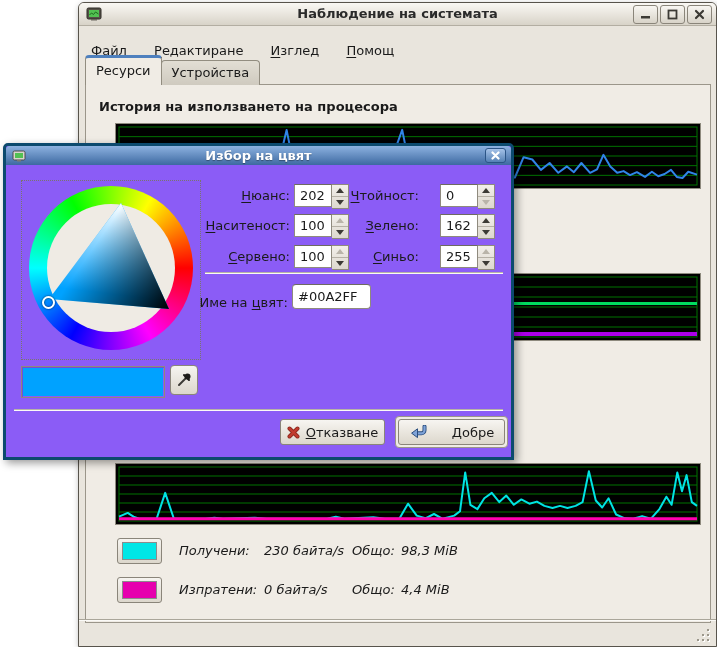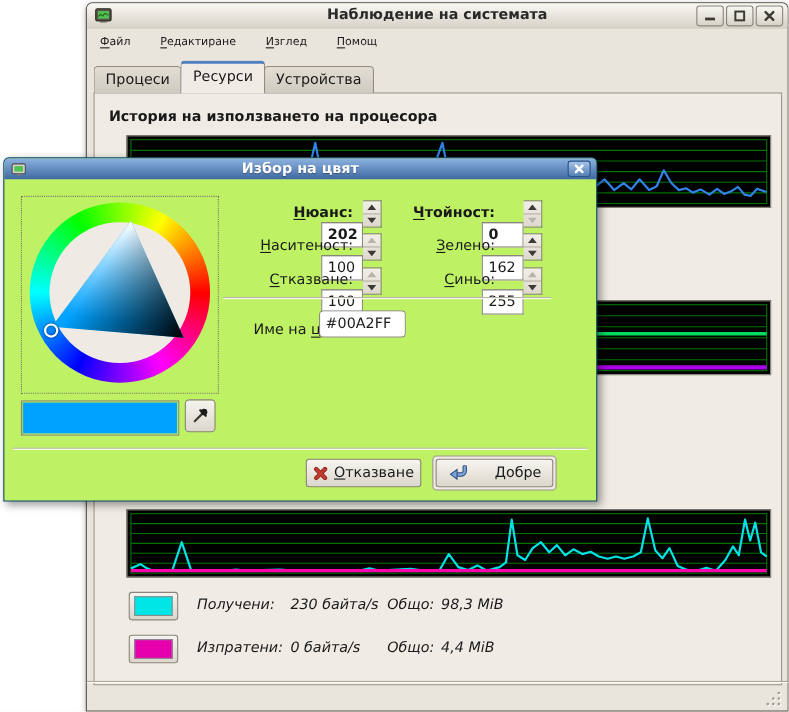--- a/index.html
+++ b/index.html
@@ -11,21 +11,21 @@
     border-radius:6px 6px 0 0;background:#e9e5dd;box-shadow:1px 2px 6px rgba(0,0,0,.3);}
   .titlebar{left:0;top:0;right:0;height:22px;border-radius:5px 5px 0 0;
     background:linear-gradient(#faf8f4,#d8d3c8);border-bottom:1px solid #b3aea2;}
   .titlebar .title{left:0;right:0;top:0;height:22px;line-height:22px;text-align:center;
     font-weight:bold;font-size:13px;color:#2a2a2a;}
   .win-icon{left:7px;top:3px;width:16px;height:16px;}
   .controls{right:4px;top:2px;display:flex;gap:2px;}
   .ctrl-btn{width:25px;height:19px;border:1px solid #8a857a;border-radius:3px;
     background:linear-gradient(#f8f6f2,#d8d3c8);display:flex;align-items:center;justify-content:center;padding:0;}
   .menubar{left:0;top:23px;right:0;height:26px;padding-left:10px;}
-  .menu-item{display:inline-block;line-height:26px;font-size:10px;margin-right:18px;padding:0 2px;}
+  .menu-item{display:inline-block;line-height:26px;font-size:13px;margin-right:18px;padding:12px 2px;}
   .menu-item u, .lbl u{text-decoration:underline;text-underline-offset:2px;}
   .tabbar{left:6px;top:52px;height:30px;display:flex;align-items:flex-end;z-index:3;}
   .tab{height:24px;line-height:24px;padding:0 10px;font-size:13px;
     background:linear-gradient(#e2ded4,#cfcabf);border:1px solid #928d80;border-bottom:none;
     border-radius:4px 4px 0 0;margin-right:-1px;}
   .tab.active{height:27px;line-height:26px;background:#f0ece5;border-top:3px solid #4e80be;
     position:relative;z-index:4;}
   .page{left:6px;top:81px;width:624px;height:537px;border:1px solid #9b968a;background:#f0ece5;}
   .section-title{left:13px;top:14px;font-size:13px;font-weight:bold;}
   .chart{background:#000;border:1px solid #8e8a7e;}
@@ -41,22 +41,22 @@
   .legend-swatch{width:33px;height:16px;border:1px solid #8c8c8c;}
   .legend-row-1{top:453px;} .legend-row-2{top:492px;}
   .legend-btn-pos{left:31px;}
   .leg-label{left:93px;} .leg-rate{left:178px;} .leg-total-label{left:266px;} .leg-total{left:315px;}
   .leg-text{font-size:13px;top:5px;height:16px;}
   .legend-row{height:26px;left:0;right:0;font-style:italic;}
   .status-sep{left:0;right:0;top:616px;height:0;border-top:1px solid #aaa69a;border-bottom:1px solid #fbfaf7;}
   .grip{right:5px;bottom:3px;width:14px;height:14px;}
   .grip i{position:absolute;width:2px;height:2px;background:#9c978b;box-shadow:1px 1px 0 #fff;}
   
-  .dialog{left:3px;top:143px;width:505px;height:311px;border:1px solid #0c4a6e;border-radius:5px 5px 0 0;
-    background:#bef264;box-shadow:3px 3px 8px rgba(0,0,0,.4);z-index:10;padding-left:33px;}
+  .dialog{left:3px;top:143px;width:505px;height:311px;border:3px solid #0c4a6e;border-radius:5px 5px 0 0;
+    background:#8b5cf6;box-shadow:3px 3px 8px rgba(0,0,0,.4);z-index:10;}
   .dialog-titlebar{left:0;top:0;right:0;height:19px;border-radius:4px 4px 0 0;
     background:linear-gradient(#8db2e0 0%,#6b9ad4 50%,#4a76ad 52%,#416fa4 100%);
     background:linear-gradient(#8db2e0,#3d69a1);}
   .dialog-titlebar .title{left:0;right:0;top:0;height:19px;line-height:19px;text-align:center;
     font-weight:bold;font-size:13px;color:#fff;text-shadow:0 1px 1px rgba(0,0,0,.35);}
   .dlg-icon{left:6px;top:2px;width:14px;height:14px;}
   .dlg-close{right:5px;top:2px;width:21px;height:15px;border:1px solid #2c5587;border-radius:3px;
     background:linear-gradient(#a5c2e8,#5581b5);display:flex;align-items:center;justify-content:center;padding:0;}
   .dialog-body{left:0;top:19px;right:0;bottom:0;}
   .wheel-box{left:15px;top:15px;width:178px;height:178px;border:1px dotted #7a766c;}
@@ -68,24 +68,24 @@
     border-radius:50%;background:#efebe4;}
   .hue-marker{position:absolute;left:20px;top:115px;width:9px;height:9px;border:2px solid #fff;
     border-radius:50%;box-shadow:0 0 2px rgba(0,0,0,.8), inset 0 0 2px rgba(0,0,0,.8);}
   .swatch-frame{left:15px;top:201px;width:142px;height:30px;border:1px solid #8f897b;
     box-shadow:inset 1px 1px 0 rgba(0,0,0,.15);}
   .swatch-fill{position:absolute;left:1px;top:1px;right:1px;bottom:1px;}
   .picker-btn{left:164px;top:200px;width:28px;height:30px;border:1px solid #8a857a;border-radius:4px;
     background:linear-gradient(#f6f4f0,#dcd7cc);display:flex;align-items:center;justify-content:center;padding:0;}
   .lbl{font-size:13px;height:23px;line-height:23px;text-align:right;}
   .hsv-lbl{right:221px;} .rgb-lbl{right:92px;}
-  .row-y-0{top:19px;font-weight:bold;} .row-y-1{top:49px;} .row-y-2{top:80px;}
+  .row-y-0{top:19px;} .row-y-1{top:49px;} .row-y-2{top:80px;}
   .entry{background:#fff;border:1px solid #8f8a7e;border-top-color:#6e6a60;height:21px;
     line-height:21px;font-size:13px;padding-left:5px;}
-  .spin-entry{width:31px;margin-top:20px;}
+  .spin-entry{width:31px;}
   .hsv-entry{left:288px;} .rgb-entry{left:434px;}
   .spin{width:16px;height:23px;border:1px solid #8f8a7e;border-left:none;
     background:linear-gradient(#f2efea,#ddd8ce);}
   .hsv-spin{left:326px;} .rgb-spin{left:472px;}
   .spin-half{position:absolute;left:0;right:0;height:11px;display:flex;align-items:center;justify-content:center;}
   .spin-up{top:0;border-bottom:1px solid #b5b0a5;}
   .spin-down{bottom:0;}
   .tri-up{width:0;height:0;border-left:4px solid transparent;border-right:4px solid transparent;
     border-bottom:5px solid #3c3a35;}
   .tri-down{width:0;height:0;border-left:4px solid transparent;border-right:4px solid transparent;
@@ -139,21 +139,20 @@
     </div>
 
     <div class="abs menubar">
       <span class="menu-item"><u>Ф</u><span>айл</span></span>
       <span class="menu-item"><u>Р</u><span>едактиране</span></span>
       <span class="menu-item"><u>И</u><span>зглед</span></span>
       <span class="menu-item"><u>П</u><span>омощ</span></span>
     </div>
 
     <div class="abs tabbar">
-      <span class="tab">Процеси</span>
       <span class="tab active">Ресурси</span>
       <span class="tab">Устройства</span>
     </div>
 
     <div class="abs page">
       <div class="abs section-title">История на използването на процесора</div>
 
       <div class="abs chart chart-cpu"><svg width="584" height="64">
             <rect x="3" y="3" width="578" height="58" fill="none" stroke="#007300"></rect>
             <line x1="3" x2="581" y1="12.666666666666666" y2="12.666666666666666" stroke="#007300"></line>
@@ -281,21 +280,21 @@
       <div class="abs entry spin-entry hsv-entry row-y-1">100</div>
       <div class="abs spin hsv-spin row-y-1">
         <span class="spin-half spin-up disabled">
             <i class="tri-up"></i>
           </span>
         <span class="spin-half spin-down">
             <i class="tri-down"></i>
           </span>
       </div>
 
-      <div class="abs lbl hsv-lbl row-y-2"><u>С</u><span>тказване:</span></div>
+      <div class="abs lbl hsv-lbl row-y-2"><u>С</u><span>ервено:</span></div>
       <div class="abs entry spin-entry hsv-entry row-y-2">100</div>
       <div class="abs spin hsv-spin row-y-2">
         <span class="spin-half spin-up disabled">
             <i class="tri-up"></i>
           </span>
         <span class="spin-half spin-down">
             <i class="tri-down"></i>
           </span>
       </div>
 

